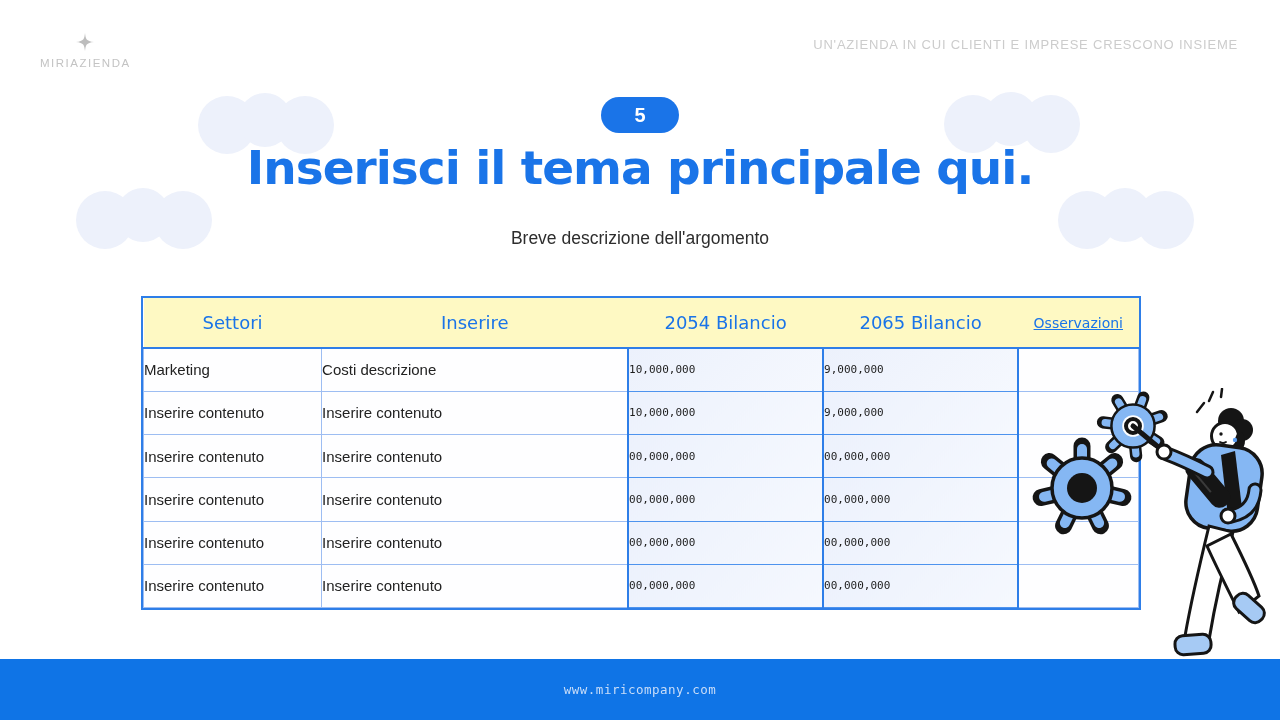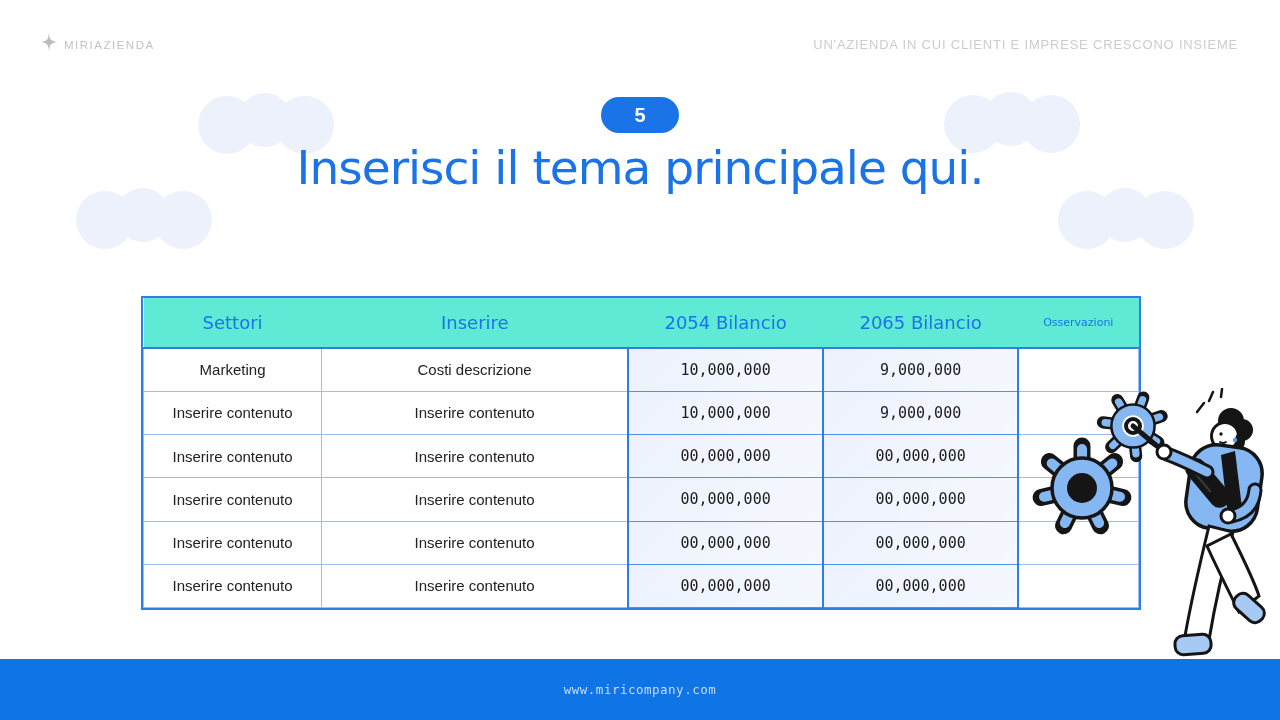--- a/index.html
+++ b/index.html
@@ -2,56 +2,56 @@
 <html><head>
 <meta charset="utf-8">
 <style>
   * { margin: 0; padding: 0; box-sizing: border-box; }
   html, body { width: 1280px; height: 720px; overflow: hidden; }
   body { font-family: "Liberation Sans", sans-serif; background: #ffffff; position: relative; }
 
   .slide { position: absolute; inset: 0; width: 1280px; height: 720px; background: #ffffff; overflow: hidden; }
 
   
-  .logo { position: absolute; left: 40px; top: 33px; display: flex; align-items: flex-end; gap: 6px; }
+  .logo { position: absolute; left: 40px; top: 33px; display: flex; align-items: center; gap: 6px; flex-direction: column; }
   .logo-star { width: 18px; height: 18px; display: block; }
   .logo-text { font-size: 11.5px; letter-spacing: 1.5px; color: #c3c3c3; font-weight: 500; }
   .tagline { position: absolute; right: 42px; top: 37px; font-size: 13px; letter-spacing: 0.8px; color: #cccccc; font-weight: 400; }
 
   
   .cloud { position: absolute; height: 58px; }
   .cloud span { position: absolute; width: 58px; height: 58px; border-radius: 50%; background: #edf1fb; }
   .cloud span:nth-child(1) { left: 0; top: 0; }
   .cloud span:nth-child(2) { left: 40px; top: -3px; width: 54px; height: 54px; }
   .cloud span:nth-child(3) { left: 78px; top: 0; }
   .cloud-1 { left: 198px; top: 96px; }
   .cloud-2 { left: 76px; top: 191px; }
   .cloud-3 { left: 944px; top: 95px; }
   .cloud-4 { left: 1058px; top: 191px; }
 
   
   .num-badge { position: absolute; left: 601px; top: 97px; width: 78px; height: 36px; border-radius: 18px;
     background: #1a74e8; color: #ffffff; font-size: 20px; font-weight: bold;
     display: flex; align-items: center; justify-content: center; }
   .title { position: absolute; left: 0; top: 140px; width: 1280px; text-align: center;
-    font-size: 47px; font-weight: 400; color: #1a74e8; letter-spacing: -1px;
+    font-size: 47px; font-weight: 700; color: #1a74e8; letter-spacing: -1px;
     font-family: "DejaVu Sans", sans-serif; }
   .subtitle { position: absolute; left: 0; top: 228px; width: 1280px; text-align: center;
     font-size: 17.5px; color: #2d2d2d; font-weight: 400; }
 
   
   .table-wrap { position: absolute; left: 141px; top: 296px; width: 1000px; height: 314px;
     border: 2.5px solid #2e7ee8; background: #fdfdff; }
   table { width: 100%; height: 100%; border-collapse: collapse; table-layout: fixed; }
-  th { height: 50px; background: #5eead4; color: #1a74e8; font-size: 18px; font-weight: 500;
+  th { height: 50px; background: #fef9c3; color: #1a74e8; font-size: 18px; font-weight: 500;
     border-bottom: 2px solid #2e7ee8; font-family: "DejaVu Sans", sans-serif; }
-  th.small { font-size: 11px; }
-  td { height: 43px; text-align: center; vertical-align: middle; font-size: 15px; color: #222222;
+  th.small { font-size: 14px; text-decoration: underline; }
+  td { height: 43px; vertical-align: middle; font-size: 15px; color: #222222;
     border: 1.3px solid #9dbdf2; background: #fefeff; }
-  td.num { font-family: "DejaVu Sans Mono", monospace; font-size: 15px; color: #1c1c1c;
+  td.num { font-family: "DejaVu Sans Mono", monospace; font-size: 11px; color: #1c1c1c;
     border-left: 2px solid #2e7ee8; border-right: 2px solid #2e7ee8;
     border-top: 1.3px solid #4d93ee; border-bottom: 1.3px solid #4d93ee;
     background: linear-gradient(135deg, #ecf1fc 0%, #f5f8fe 100%); }
   td.obs { border-left: 2px solid #2e7ee8; }
 
   
   .footer { position: absolute; left: 0; top: 659px; width: 1280px; height: 61px; background: #0f74e6;
     display: flex; align-items: center; justify-content: center; }
   .footer-url { font-family: "DejaVu Sans Mono", monospace; font-size: 12.5px; letter-spacing: 0.5px;
     color: #c9ddf8; }
@@ -88,20 +88,21 @@
       <span></span>
     </div>
   <div class="cloud cloud-4">
       <span></span>
       <span></span>
       <span></span>
     </div>
 
   <div class="num-badge">5</div>
   <div class="title">Inserisci il tema principale qui.</div>
+  <div class="subtitle">Breve descrizione dell'argomento</div>
 
   <div class="table-wrap">
     <table>
       <colgroup>
         <col style="width:17.9%">
           <col style="width:30.8%">
           <col style="width:19.6%">
           <col style="width:19.6%">
           <col style="width:12.1%">
       </colgroup>

